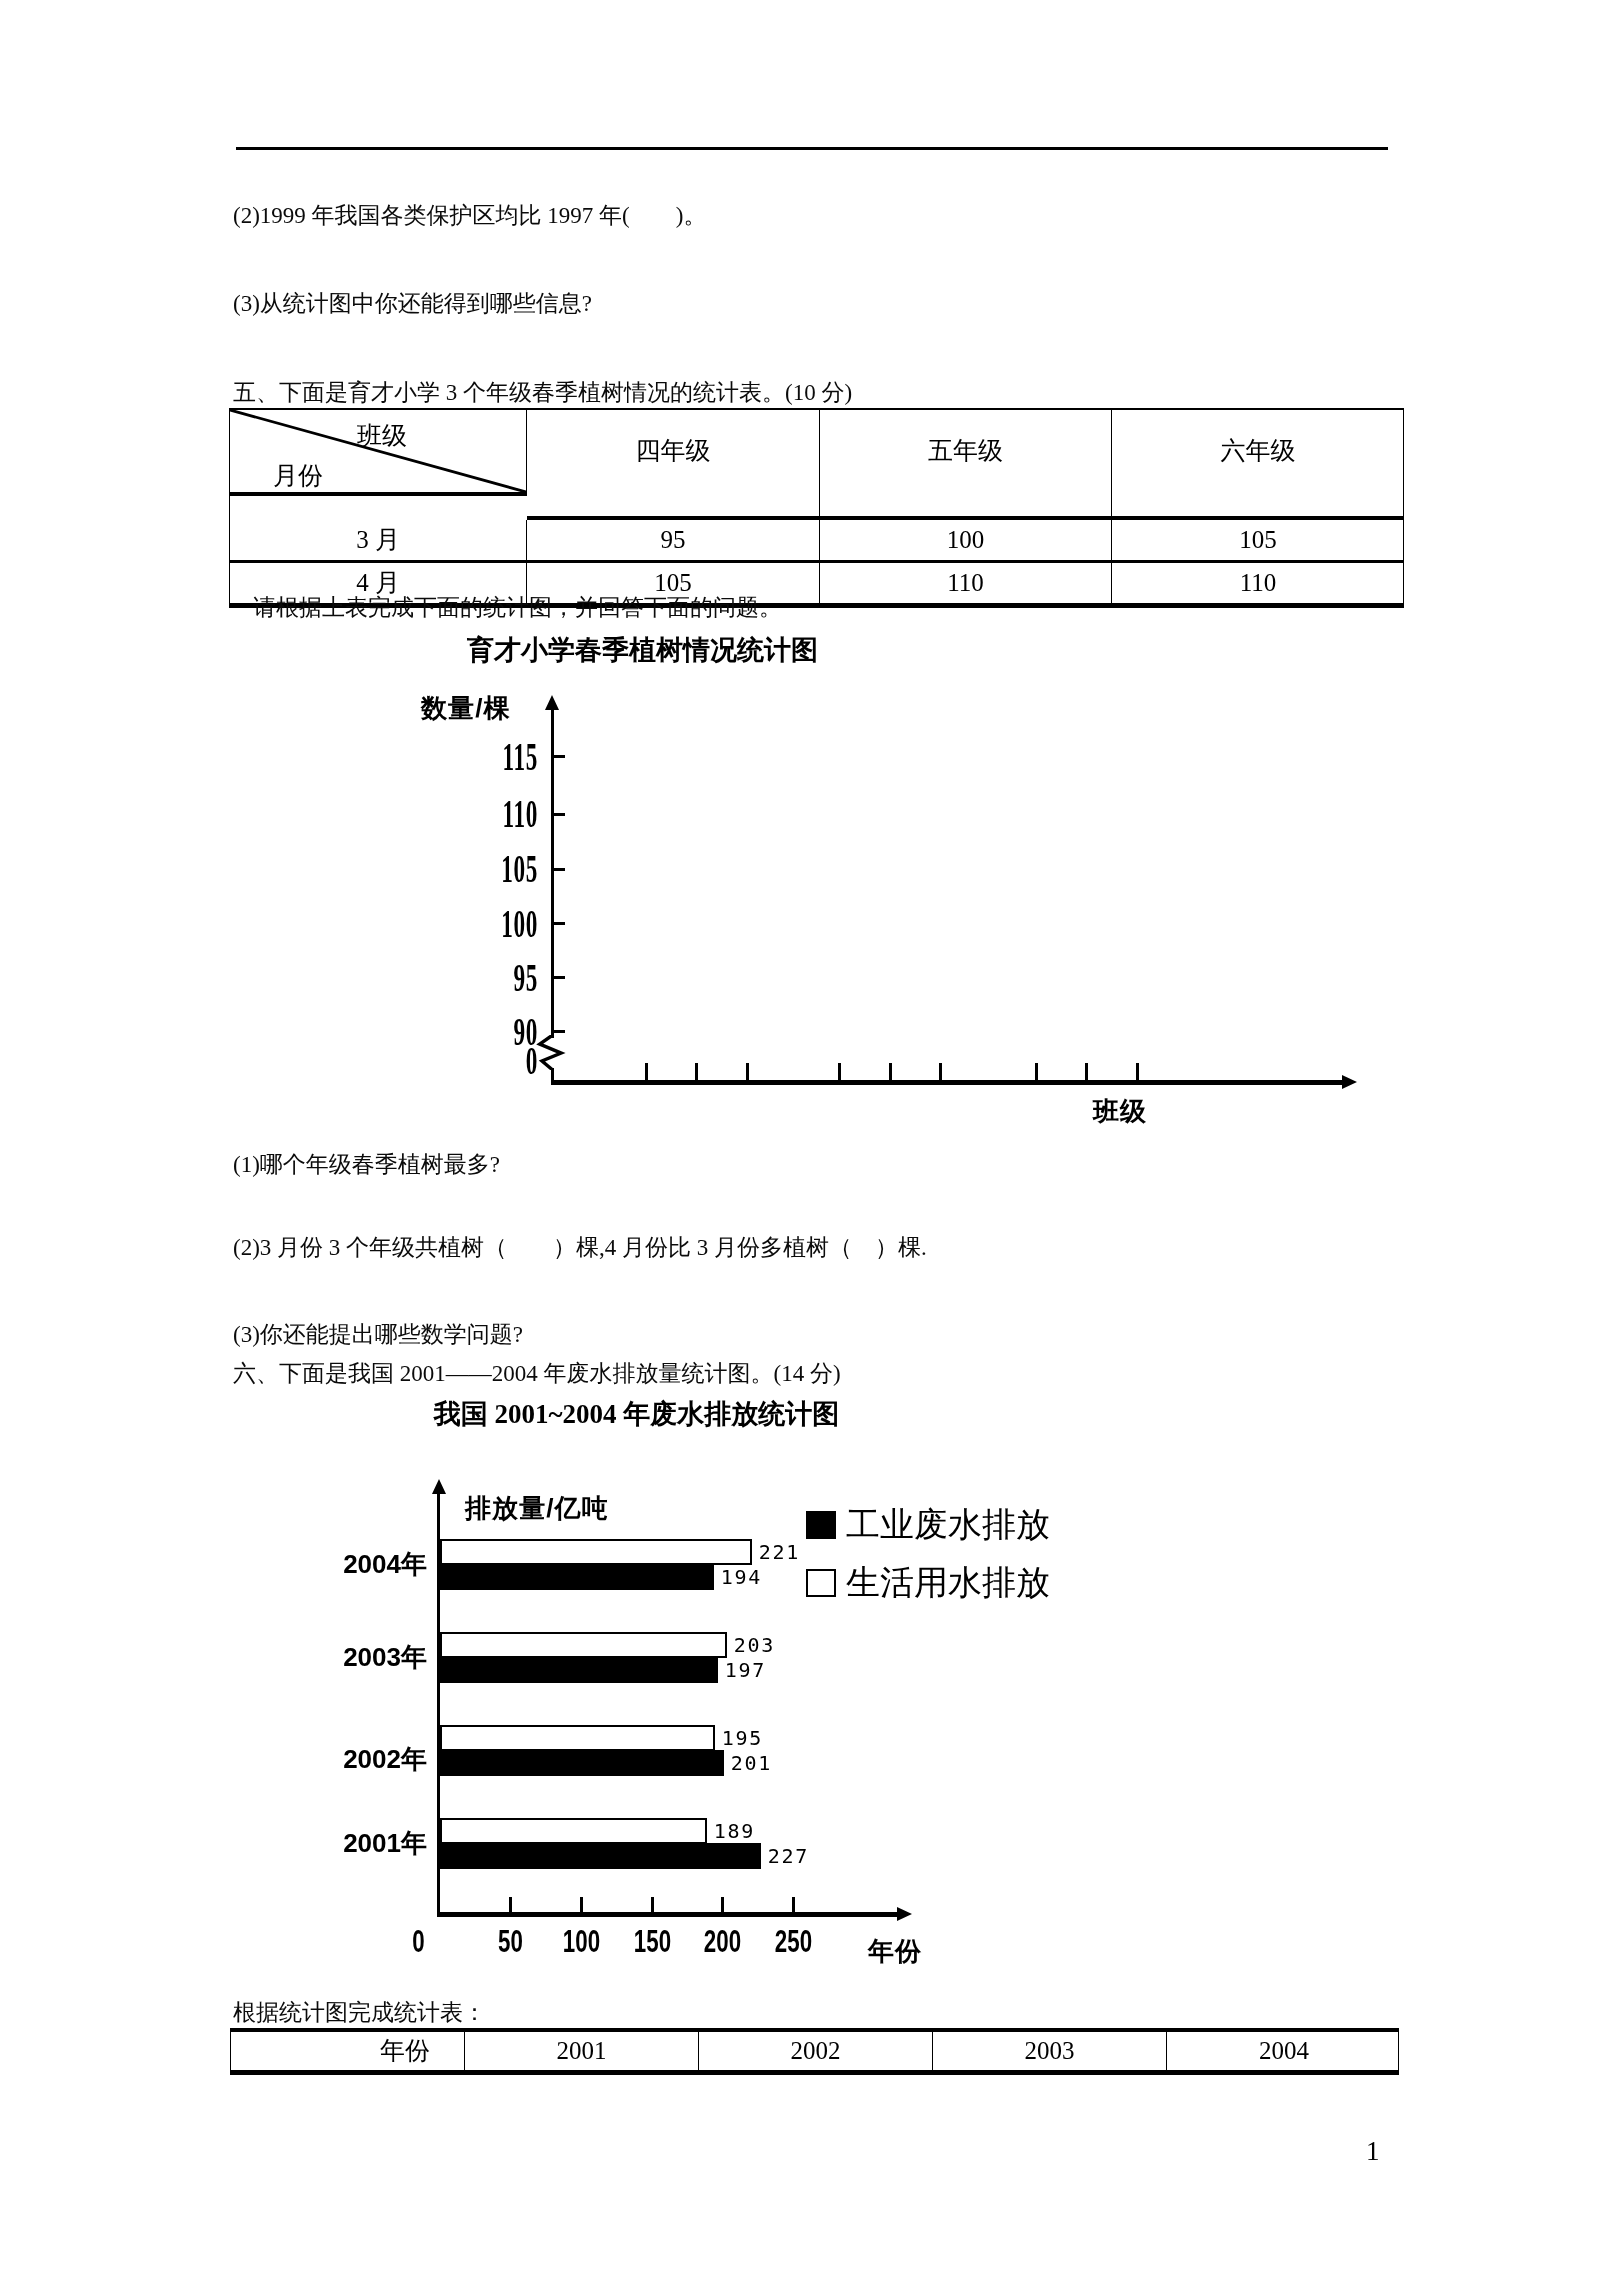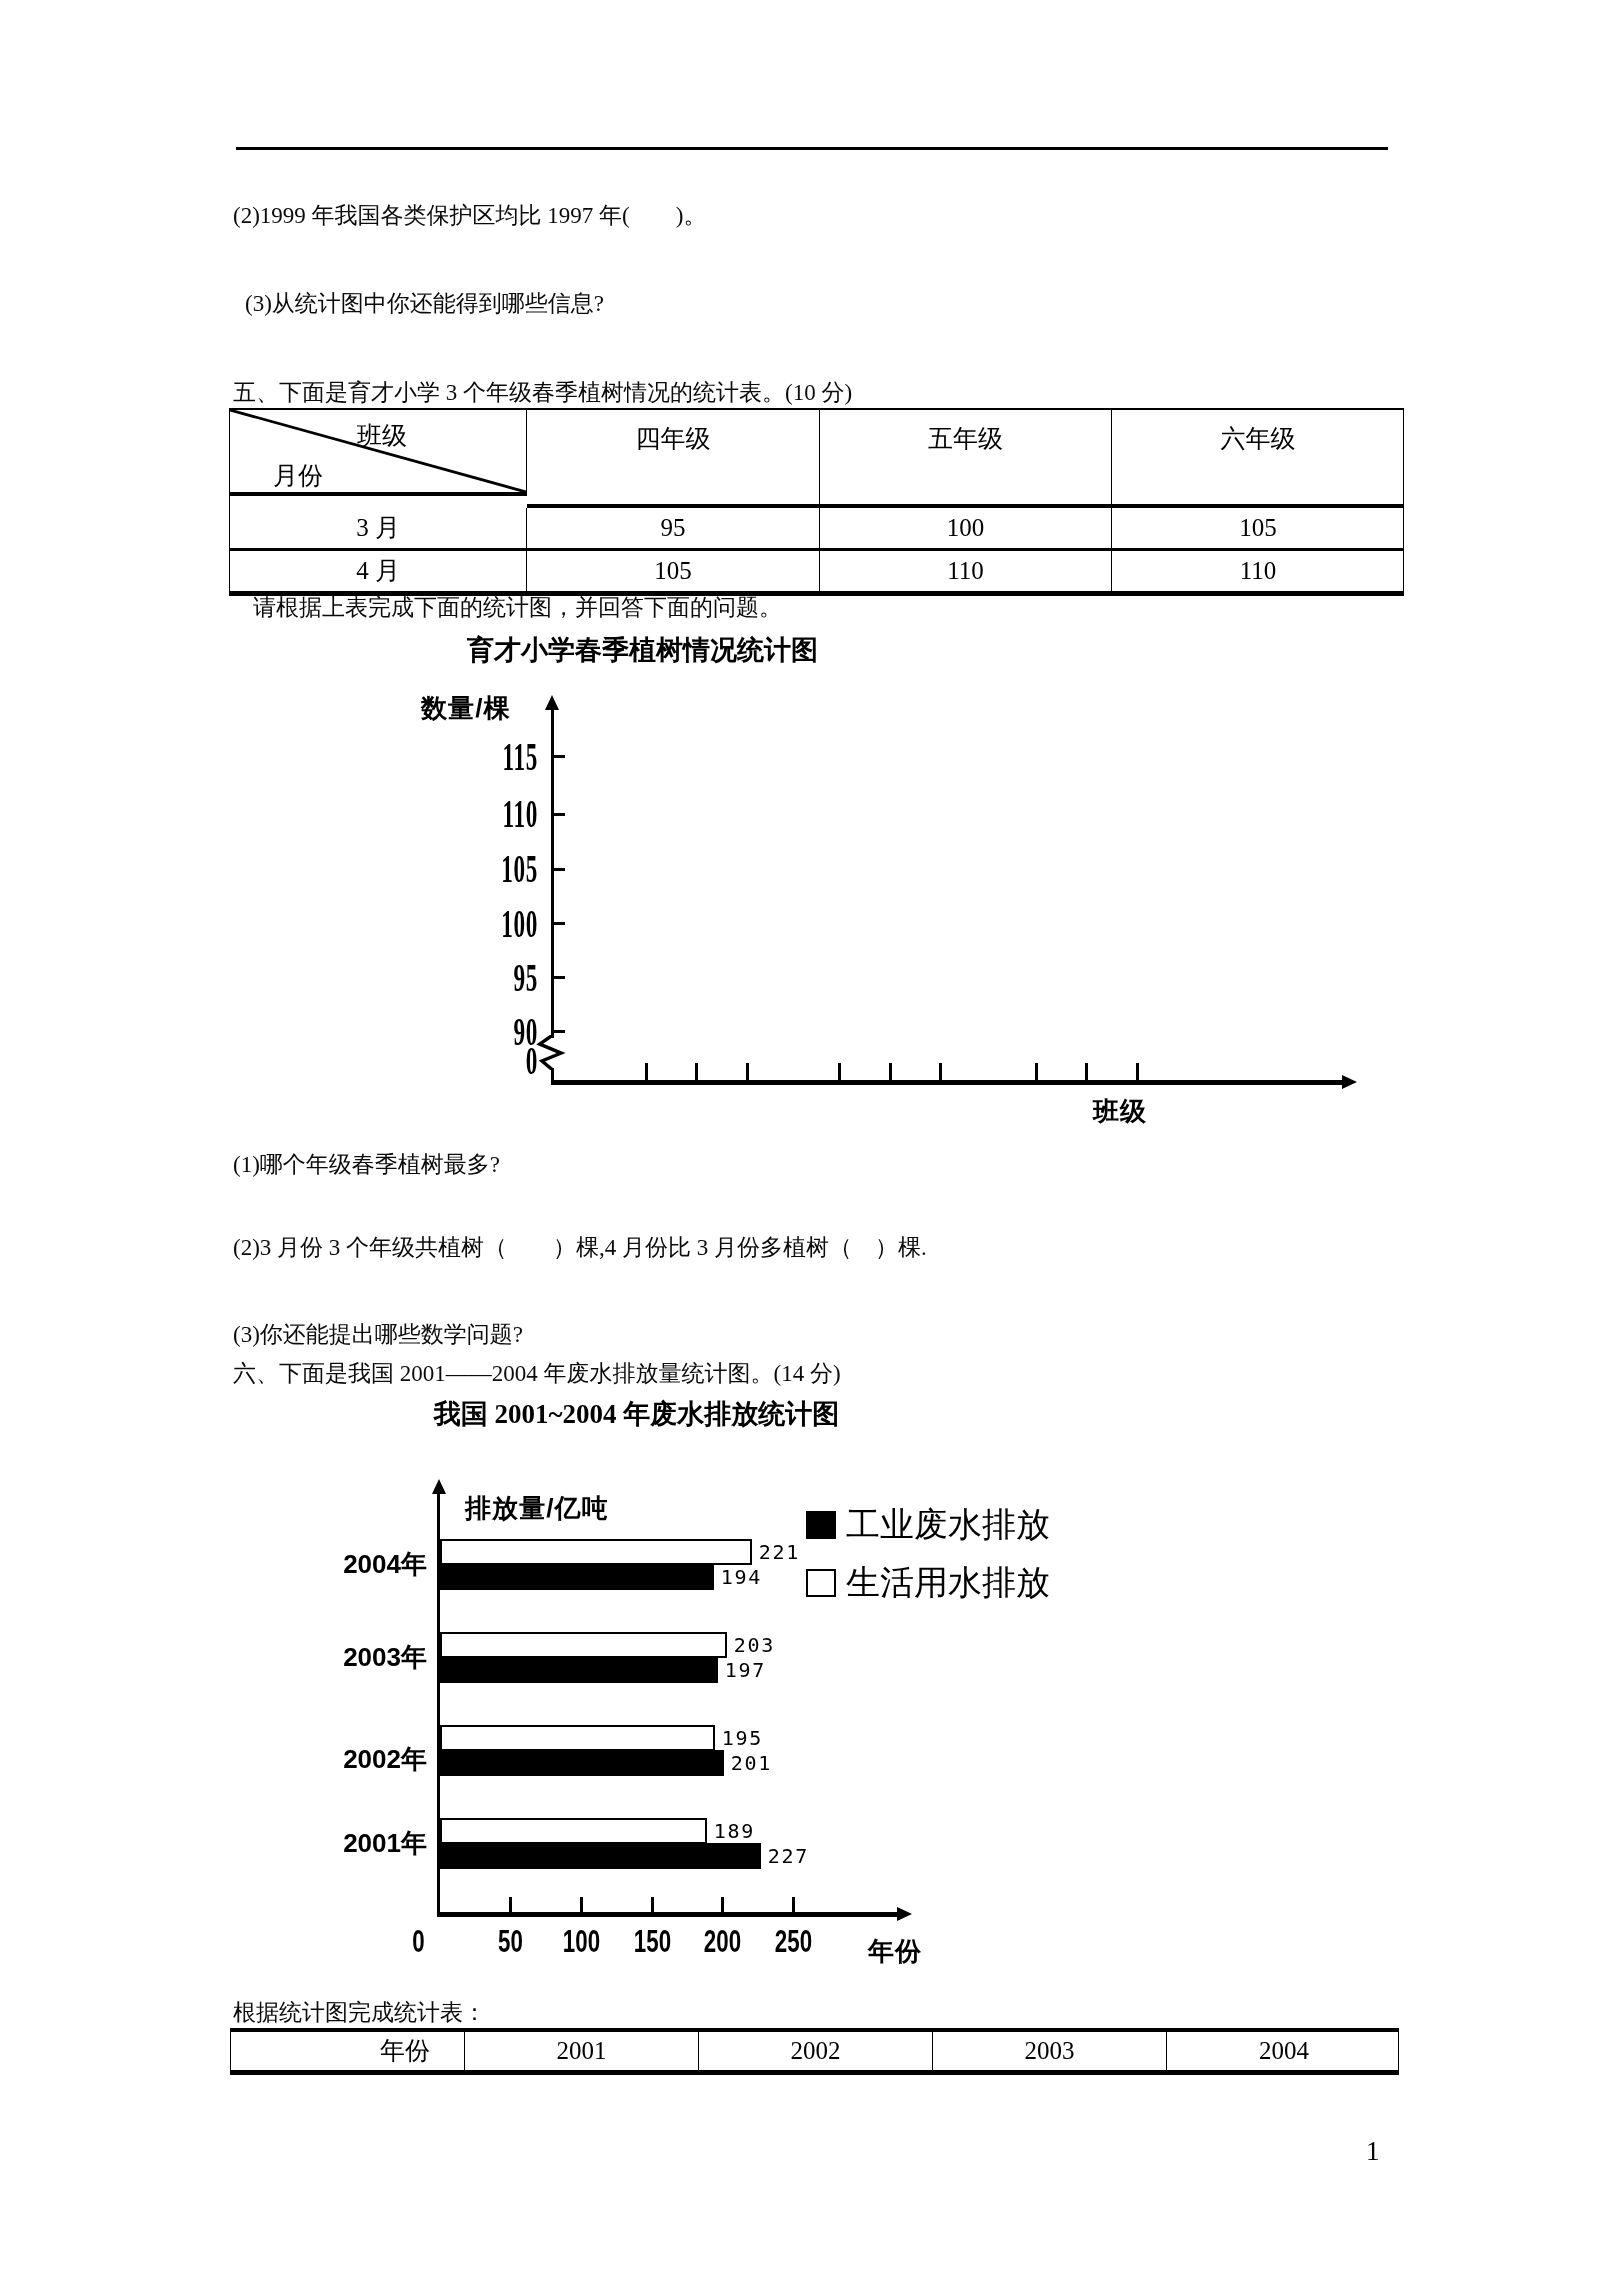--- a/index.html
+++ b/index.html
@@ -14,21 +14,21 @@
       border-left:1.7px solid #000;border-right:1.7px solid #000;box-sizing:border-box;}
   .t1row{display:grid;grid-template-columns:297px 293px 292px 292px;}
   .t1 .cell{border-right:1.7px solid #000;text-align:center;font-size:25px;position:relative;}
   .t1 .cell:last-child{border-right:none;}
   .t1 .hrow .cell{height:82px;border-bottom:4.5px solid #000;}
   .t1 .r1 .cell{height:40px;line-height:40px;border-bottom:3.4px solid #000;}
   .t1 .r2 .cell{height:40px;line-height:40px;}
   .t1 .corner svg{position:absolute;left:0;top:0;width:100%;height:100%;}
   .t1 .corner .tr{position:absolute;left:127px;top:9px;font-size:25px;}
   .t1 .corner .bl{position:absolute;left:43px;top:49px;font-size:25px;}
-  .t1 .hrow .hl{padding-top:12px;}
+  .t1 .hrow .hl{padding-top:24px;}
   
   .c1-title,.c2-title{position:absolute;font-size:27px;font-weight:700;text-align:center;width:505px;}
   .axis-label{position:absolute;font-weight:700;font-size:26px;
       font-family:"Liberation Sans","DejaVu Sans",sans-serif;letter-spacing:1.1px;}
   .yt{position:absolute;width:101px;text-align:right;font-size:40px;line-height:40px;font-weight:600;
       font-family:"Liberation Serif","DejaVu Serif",serif;transform:scaleX(.58);transform-origin:right center;
       letter-spacing:1.1px;}
   .ydash{position:absolute;width:12.3px;height:3.4px;background:#000;}
   .xtick{position:absolute;width:3.4px;height:17px;background:#000;}
   .arrow-up{position:absolute;width:0;height:0;border-left:7.3px solid transparent;
@@ -58,21 +58,21 @@
   .pageno{position:absolute;font-size:27px;}
 </style>
 </head>
 <body>
 
 <div class="page">
 
   <div class="rule" style="left:236px;top:147px;width:1152px;height:3.4px;"></div>
 
   <div class="line" style="left:233px;top:200px;">(2)1999 年我国各类保护区均比 1997 年(        )。</div>
-  <div class="line" style="left:233px;top:288px;margin-left:12px;">(3)从统计图中你还能得到哪些信息?</div>
+  <div class="line" style="left:233px;top:288px;">(3)从统计图中你还能得到哪些信息?</div>
   <div class="line" style="left:233px;top:377px;">五、下面是育才小学 3 个年级春季植树情况的统计表。(10 分)</div>
 
   <div class="t1">
     <div class="t1row hrow">
       <div class="cell corner">
         <svg viewBox="0 0 529 146" preserveAspectRatio="none">
           <line x1="0" y1="0" x2="529" y2="146" stroke="#000" stroke-width="5"></line>
         </svg>
         <span class="tr">班级</span>
         <span class="bl">月份</span>

